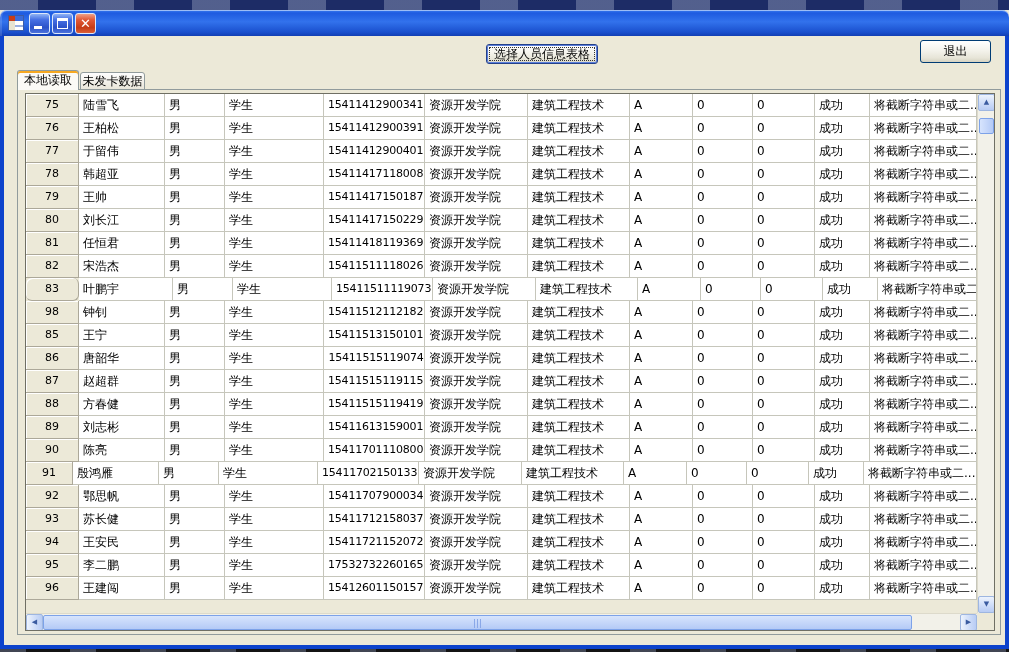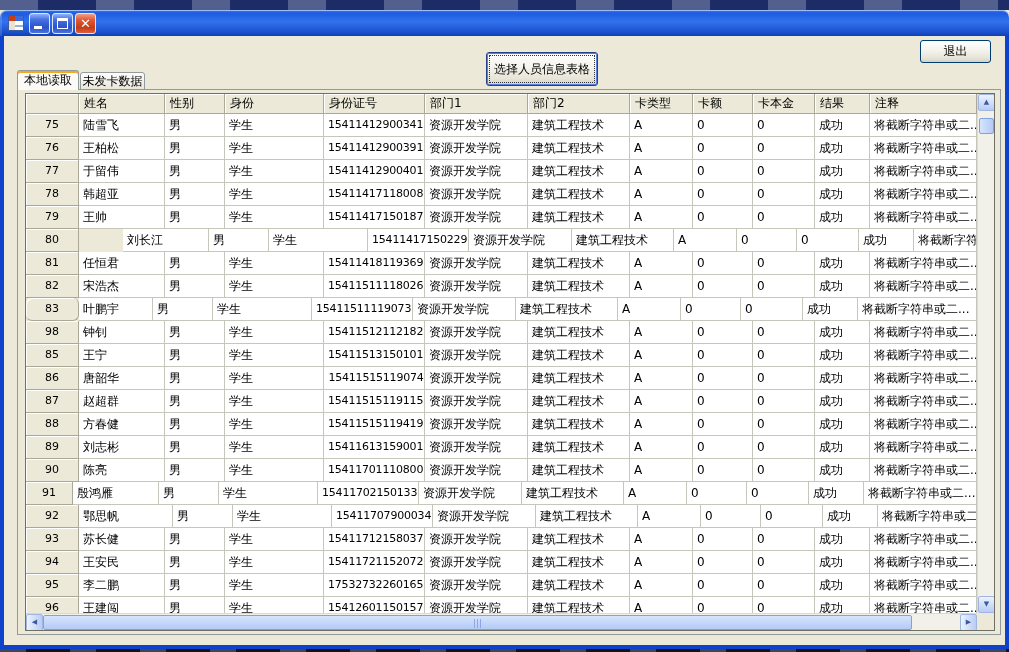--- a/index.html
+++ b/index.html
@@ -43,21 +43,21 @@
   .client{position:absolute;top:26px;left:0;right:0;bottom:0;background:#ECE9D8;box-sizing:border-box;
        border-left:4px solid #0D43CC;border-right:4px solid #0D43CC;border-bottom:4px solid #0D43CC;}
 
   
   .path-input{position:absolute;left:17px;top:33px;width:464px;height:20px;box-sizing:border-box;
        border:1px solid #7F9DB9;background:#fff;padding:1px 3px 0 3px;
        font-family:"DejaVu Sans Mono","Liberation Mono",monospace;font-size:12px;color:#000;}
   .xp-btn{position:absolute;box-sizing:border-box;border:1px solid #003C74;border-radius:3px;
        background:linear-gradient(180deg,#FFFFFF 0%,#F4F3EC 45%,#E7E5D8 80%,#D6D3C2 100%);
        font-family:inherit;font-size:12px;color:#000;cursor:pointer;padding:0;}
-  .btn-select{left:486px;top:42px;width:112px;height:34px;border:1px solid #24418A;
+  .btn-select{left:486px;top:34px;width:112px;height:20px;border:1px solid #24418A;
        box-shadow:0 0 0 1px #5A7EDC inset;outline:1px dotted #333;outline-offset:-4px;}
   .btn-exit{left:920px;top:30px;width:71px;height:23px;}
 
   
   .tab{position:absolute;box-sizing:border-box;font-size:12px;text-align:center;cursor:pointer;}
   .tab-active{left:17px;top:60px;width:62px;height:20px;line-height:19px;z-index:3;
        background:#FBFAF6;border:1px solid #919B9C;border-bottom:none;border-radius:3px 3px 0 0;
        box-shadow:inset 0 2px 0 #F6A821;}
   .tab-inactive{left:80px;top:62px;width:65px;height:18px;line-height:17px;z-index:1;
        background:linear-gradient(180deg,#FEFEFE,#E9E6DA);border:1px solid #919B9C;
@@ -133,34 +133,20 @@
 
   <button class="xp-btn btn-select">选择人员信息表格</button>
   <button class="xp-btn btn-exit">退出</button>
 
   <div class="tab tab-active">本地读取</div>
   <div class="tab tab-inactive">未发卡数据</div>
 
   <div class="tab-panel">
     <div class="grid">
       <div class="grid-content">
-        <div class="grid-hrow" id="grid-header">
-            <div class="cell hcell" style="width: 53px;"></div>
-            <div class="cell hcell" style="width: 86px;">姓名</div>
-            <div class="cell hcell" style="width: 60px;">性别</div>
-            <div class="cell hcell" style="width: 99px;">身份</div>
-            <div class="cell hcell" style="width: 101px;">身份证号</div>
-            <div class="cell hcell" style="width: 103px;">部门1</div>
-            <div class="cell hcell" style="width: 102px;">部门2</div>
-            <div class="cell hcell" style="width: 63px;">卡类型</div>
-            <div class="cell hcell" style="width: 60px;">卡额</div>
-            <div class="cell hcell" style="width: 62px;">卡本金</div>
-            <div class="cell hcell" style="width: 55px;">结果</div>
-            <div class="cell hcell last">注释</div>
-          </div>
         <div id="grid-rows">
             <div class="grid-row">
               <div class="cell rowhdr" style="width: 53px;">75</div>
               <div class="cell dcell" style="width: 86px;">陆雪飞</div>
               <div class="cell dcell" style="width: 60px;">男</div>
               <div class="cell dcell" style="width: 99px;">学生</div>
               <div class="cell dcell idnum" style="width: 101px;">15411412900341</div>
               <div class="cell dcell" style="width: 103px;">资源开发学院</div>
               <div class="cell dcell" style="width: 102px;">建筑工程技术</div>
               <div class="cell dcell" style="width: 63px;">A</div>
@@ -220,21 +206,21 @@
               <div class="cell dcell" style="width: 103px;">资源开发学院</div>
               <div class="cell dcell" style="width: 102px;">建筑工程技术</div>
               <div class="cell dcell" style="width: 63px;">A</div>
               <div class="cell dcell" style="width: 60px;">0</div>
               <div class="cell dcell" style="width: 62px;">0</div>
               <div class="cell dcell" style="width: 55px;">成功</div>
               <div class="cell dcell last">将截断字符串或二...</div>
             </div>
             <div class="grid-row">
               <div class="cell rowhdr" style="width: 53px;">80</div>
-              <div class="cell dcell" style="width: 86px; margin-left: 44px;">刘长江</div>
+              <div class="cell dcell" style="width: 86px;">刘长江</div>
               <div class="cell dcell" style="width: 60px;">男</div>
               <div class="cell dcell" style="width: 99px;">学生</div>
               <div class="cell dcell idnum" style="width: 101px;">15411417150229</div>
               <div class="cell dcell" style="width: 103px;">资源开发学院</div>
               <div class="cell dcell" style="width: 102px;">建筑工程技术</div>
               <div class="cell dcell" style="width: 63px;">A</div>
               <div class="cell dcell" style="width: 60px;">0</div>
               <div class="cell dcell" style="width: 62px;">0</div>
               <div class="cell dcell" style="width: 55px;">成功</div>
               <div class="cell dcell last">将截断字符串或二...</div>
@@ -262,21 +248,21 @@
               <div class="cell dcell" style="width: 103px;">资源开发学院</div>
               <div class="cell dcell" style="width: 102px;">建筑工程技术</div>
               <div class="cell dcell" style="width: 63px;">A</div>
               <div class="cell dcell" style="width: 60px;">0</div>
               <div class="cell dcell" style="width: 62px;">0</div>
               <div class="cell dcell" style="width: 55px;">成功</div>
               <div class="cell dcell last">将截断字符串或二...</div>
             </div>
             <div class="grid-row">
               <div class="cell rowhdr" style="width: 53px; border-radius: 6px;">83</div>
-              <div class="cell dcell" style="width: 74px;">叶鹏宇</div>
+              <div class="cell dcell" style="width: 94px;">叶鹏宇</div>
               <div class="cell dcell" style="width: 60px;">男</div>
               <div class="cell dcell" style="width: 99px;">学生</div>
               <div class="cell dcell idnum" style="width: 101px;">15411511119073</div>
               <div class="cell dcell" style="width: 103px;">资源开发学院</div>
               <div class="cell dcell" style="width: 102px;">建筑工程技术</div>
               <div class="cell dcell" style="width: 63px;">A</div>
               <div class="cell dcell" style="width: 60px;">0</div>
               <div class="cell dcell" style="width: 62px;">0</div>
               <div class="cell dcell" style="width: 55px;">成功</div>
               <div class="cell dcell last">将截断字符串或二...</div>
@@ -388,21 +374,21 @@
               <div class="cell dcell" style="width: 103px;">资源开发学院</div>
               <div class="cell dcell" style="width: 102px;">建筑工程技术</div>
               <div class="cell dcell" style="width: 63px;">A</div>
               <div class="cell dcell" style="width: 60px;">0</div>
               <div class="cell dcell" style="width: 62px;">0</div>
               <div class="cell dcell" style="width: 55px;">成功</div>
               <div class="cell dcell last">将截断字符串或二...</div>
             </div>
             <div class="grid-row">
               <div class="cell rowhdr" style="width: 53px;">92</div>
-              <div class="cell dcell" style="width: 94px;">鄂思帆</div>
+              <div class="cell dcell" style="width: 86px;">鄂思帆</div>
               <div class="cell dcell" style="width: 60px;">男</div>
               <div class="cell dcell" style="width: 99px;">学生</div>
               <div class="cell dcell idnum" style="width: 101px;">15411707900034</div>
               <div class="cell dcell" style="width: 103px;">资源开发学院</div>
               <div class="cell dcell" style="width: 102px;">建筑工程技术</div>
               <div class="cell dcell" style="width: 63px;">A</div>
               <div class="cell dcell" style="width: 60px;">0</div>
               <div class="cell dcell" style="width: 62px;">0</div>
               <div class="cell dcell" style="width: 55px;">成功</div>
               <div class="cell dcell last">将截断字符串或二...</div>

